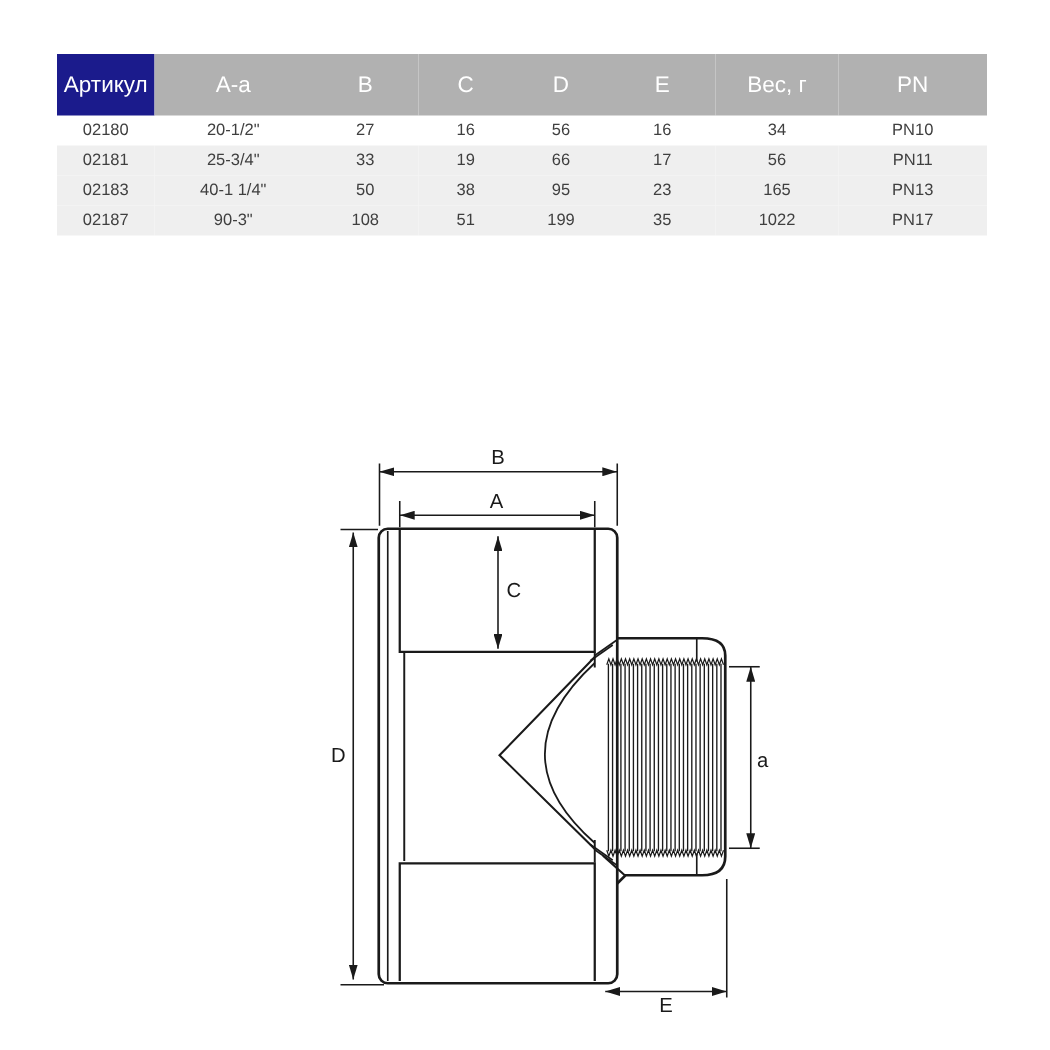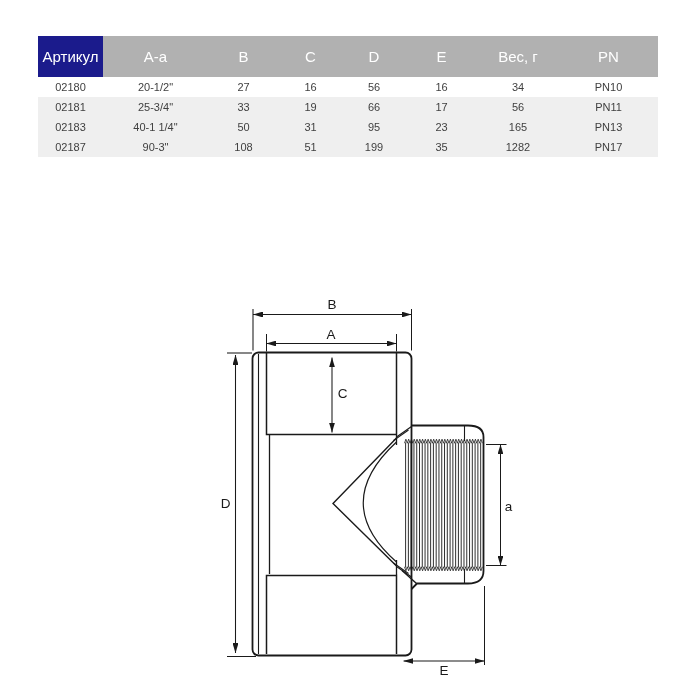--- a/index.html
+++ b/index.html
@@ -75,34 +75,34 @@
         <td>19</td>
         <td>66</td>
         <td>17</td>
         <td>56</td>
         <td>PN11</td>
       </tr>
       <tr class="stripe">
         <td>02183</td>
         <td>40-1 1/4"</td>
         <td>50</td>
-        <td>31</td>
+        <td>38</td>
         <td>95</td>
         <td>23</td>
         <td>165</td>
         <td>PN13</td>
       </tr>
       <tr class="stripe">
         <td>02187</td>
         <td>90-3"</td>
         <td>108</td>
         <td>51</td>
         <td>199</td>
         <td>35</td>
-        <td>1282</td>
+        <td>1022</td>
         <td>PN17</td>
       </tr>
     </tbody>
 </table>
 
 <svg class="drawing" width="700" height="700" viewBox="0 0 700 700">
   <defs>
     <marker id="arr" viewBox="0 0 10 6" refX="10" refY="3" markerWidth="9.5" markerHeight="5.7" orient="auto-start-reverse">
       <path d="M0,0 L10,3 L0,6 Z" fill="#1a1a1a"></path>
     </marker>

